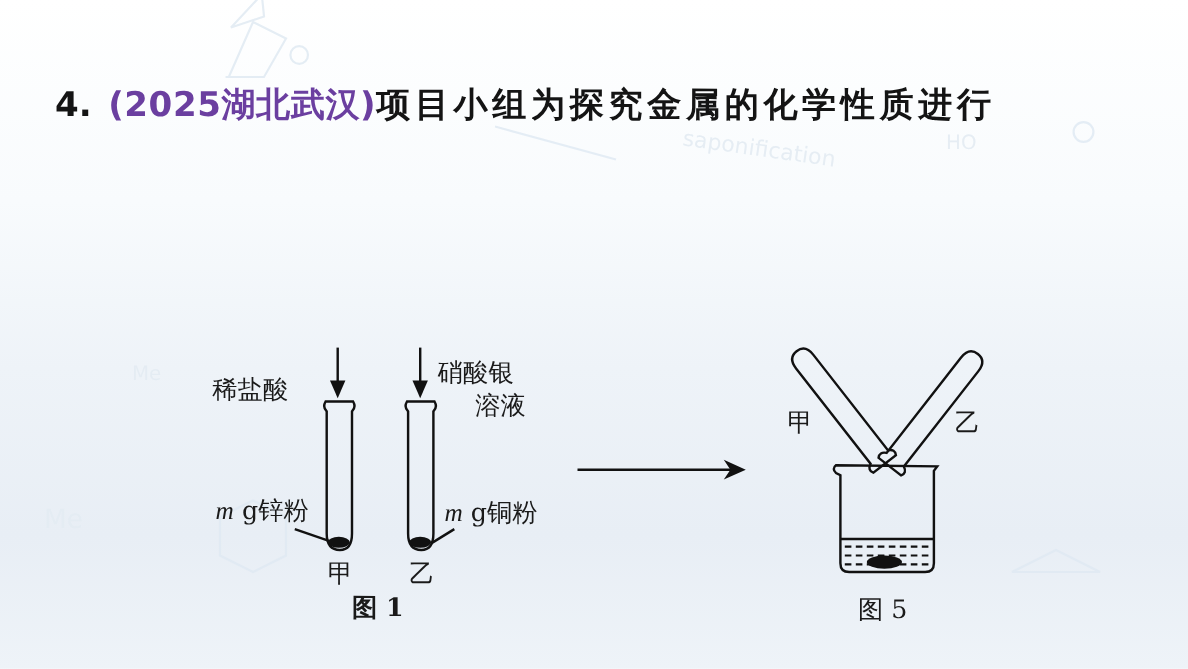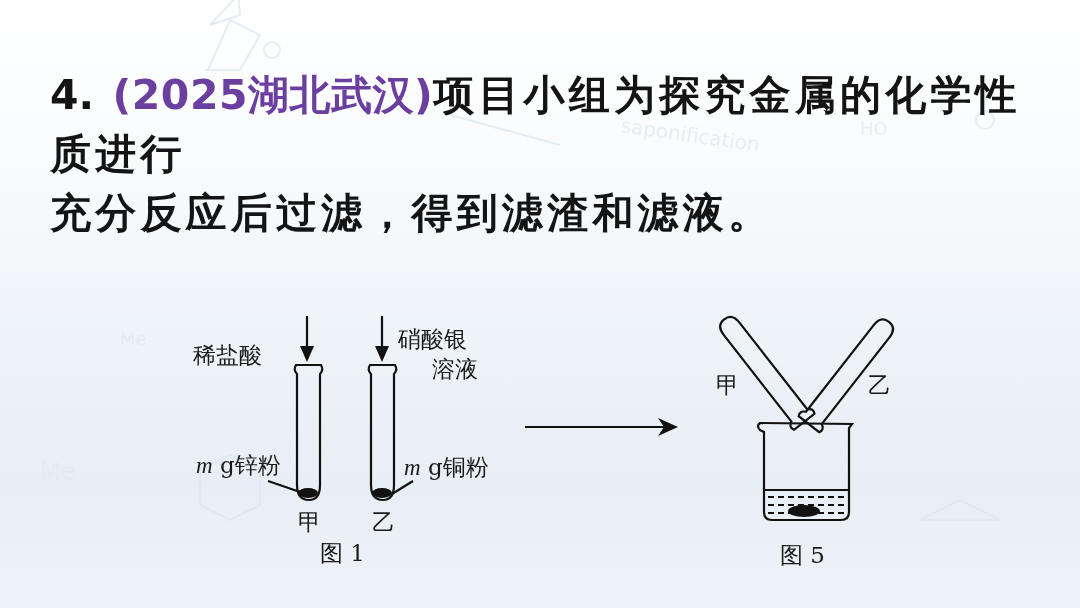--- a/index.html
+++ b/index.html
@@ -5,21 +5,21 @@
   html, body { margin: 0; padding: 0; }
   body {
     width: 1080px; height: 608px; overflow: hidden; position: relative;
     background: linear-gradient(180deg, #ffffff 0%, #f8fbfd 30%, #eef3f8 55%, #e8eef5 80%, #eef3f8 100%);
     font-family: "DejaVu Sans", "Liberation Sans", sans-serif;
   }
   .bg-layer { position: absolute; inset: 0; pointer-events: none; }
   .bg-layer svg { position: absolute; inset: 0; }
   .question {
     position: absolute; left: 50px; top: 66px; width: 990px;
-    font-size: 41px; line-height: 59px; font-weight: bold; color: #141414;
+    font-size: 31px; line-height: 59px; font-weight: bold; color: #141414;
     letter-spacing: 4.2px;
   }
   .question .qnum { letter-spacing: 0; }
   .question .source { color: #6b3fa0; letter-spacing: 0.5px; }
   .figure { position: absolute; left: 0; top: 300px; width: 984px; height: 300px; }
   .figure svg { position: absolute; left: 0; top: 0; }
   .lbl {
     position: absolute; font-family: "DejaVu Serif", "Liberation Serif", serif;
     font-size: 23px; color: #1a1a1a; white-space: nowrap; line-height: 26px;
   }
@@ -43,21 +43,20 @@
       <text x="620" y="132" transform="rotate(8 620 132)">saponification</text>
       <text x="860" y="135" font-size="18">HO</text>
       <text x="40" y="480" font-size="24">Me</text>
       <text x="120" y="345" font-size="18">Me</text>
     </g>
   </svg>
 </div>
 
 <div class="question">
   <div><span class="qnum">4.</span> <span class="source">(2025湖北武汉)</span><span>项目小组为探究金属的化学性质进行</span></div>
-  <div>充分反应后过滤，得到滤渣和滤液。</div>
 </div>
 
 <div class="figure">
   <svg width="1080" height="300" viewBox="0 300 1080 300">
     <defs>
       <marker id="ah" markerWidth="10" markerHeight="10" refX="5" refY="5" orient="auto">
         <path d="M0,0 L10,5 L0,10 z" fill="#111"></path>
       </marker>
     </defs>
     <g stroke="#111" stroke-width="2.2" fill="none">
@@ -109,18 +108,18 @@
     <ellipse cx="804" cy="511" rx="16" ry="6" fill="#111"></ellipse>
   </svg>
 
   <div class="lbl" style="left:193px;top:42px;">稀盐酸</div>
   <div class="lbl" style="left:398px;top:26px;">硝酸银</div>
   <div class="lbl" style="left:432px;top:56px;">溶液</div>
   <div class="lbl" style="left:196px;top:152px;"><i>m</i><span> g锌粉</span></div>
   <div class="lbl" style="left:404px;top:154px;"><i>m</i><span> g铜粉</span></div>
   <div class="lbl" style="left:298px;top:209px;">甲</div>
   <div class="lbl" style="left:372px;top:209px;">乙</div>
-  <div class="lbl" style="left:320px;top:240px;">图 1</div>
+  <div class="lbl" style="left:320px;top:240px;font-weight:bold;">图 1</div>
 
   <div class="lbl" style="left:716px;top:72px;">甲</div>
   <div class="lbl" style="left:868px;top:72px;">乙</div>
   <div class="lbl" style="left:780px;top:242px;">图 5</div>
 </div>
 
 </body></html>

